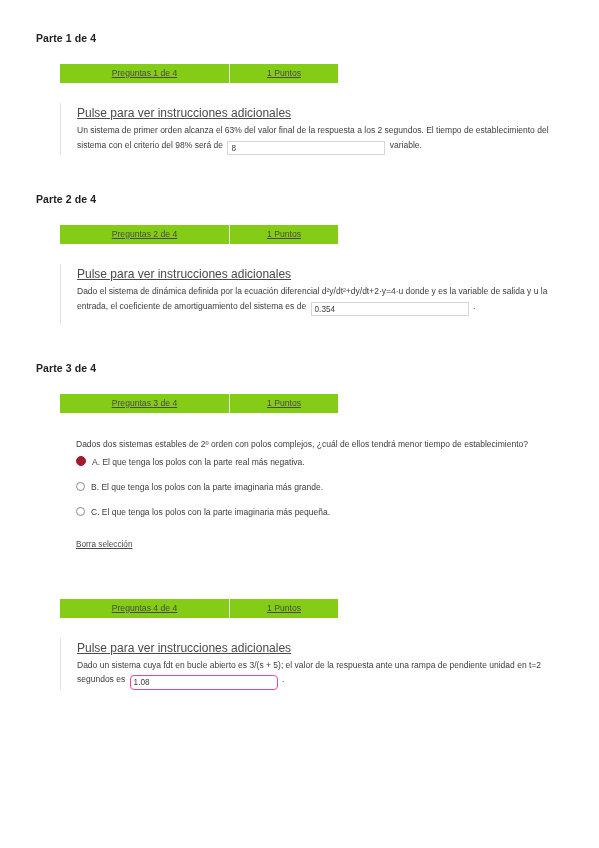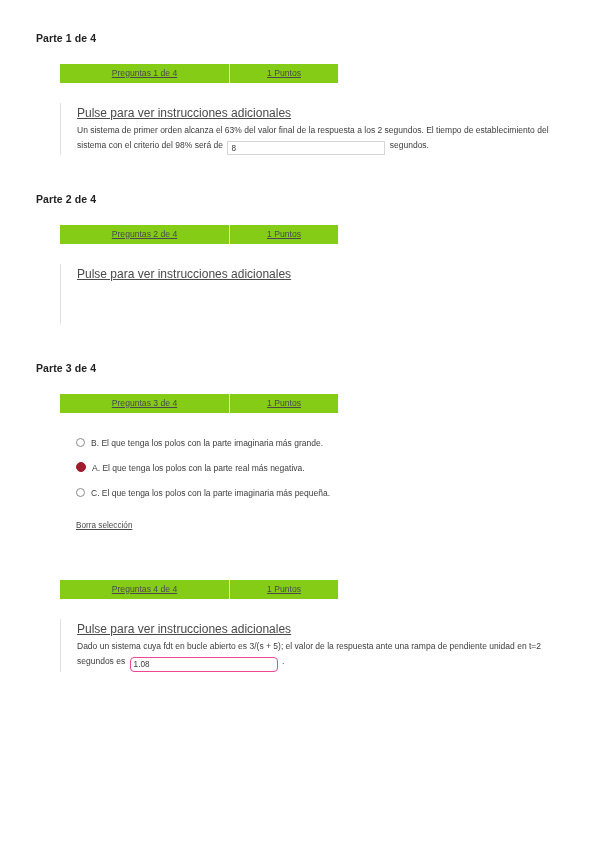--- a/index.html
+++ b/index.html
@@ -142,58 +142,64 @@
     <div class="q-card" style="margin-top:20px;">
       <div class="q-header">
         <div class="cell-questions">Preguntas 1 de 4</div>
         <div class="cell-points">1 Puntos</div>
       </div>
       <div class="q-body">
         <span class="instr-link">Pulse para ver instrucciones adicionales</span>
         <div class="q-text">
           <span>Un sistema de primer orden alcanza el 63% del valor final de la respuesta a los 2 segundos. El tiempo de establecimiento del sistema con el criterio del 98% será de</span>
           <input class="inline-input" type="text" value="8" style="">
-          <span>segundos.</span>
+          <span>variable.</span>
         </div>
       </div>
     </div>
   </div>
 
   <div class="part-block" style="padding-top:38px;">
     <div class="part-title">Parte 2 de 4</div>
     <div class="q-card" style="margin-top:20px;">
       <div class="q-header">
         <div class="cell-questions">Preguntas 2 de 4</div>
         <div class="cell-points">1 Puntos</div>
       </div>
       <div class="q-body" style="min-height:60px;">
         <span class="instr-link">Pulse para ver instrucciones adicionales</span>
+        <div class="q-text">
+          <span>Dado el sistema de dinámica definida por la ecuación diferencial d²y/dt²+dy/dt+2·y=4·u donde y es la variable de salida y u la entrada, el coeficiente de amortiguamiento del sistema es de</span>
+          <input class="inline-input" type="text" value="0.354" style="">
+          <span>.</span>
+        </div>
       </div>
     </div>
   </div>
 
   <div class="part-block" style="padding-top:38px;">
     <div class="part-title">Parte 3 de 4</div>
     <div class="q-card" style="margin-top:20px;">
       <div class="q-header">
         <div class="cell-questions">Preguntas 3 de 4</div>
         <div class="cell-points">1 Puntos</div>
       </div>
       <div class="q-body" style="border-left:none; padding-left:16px; margin-top:24px;">
+        <div class="q-text">Dados dos sistemas estables de 2º orden con polos complejos, ¿cuál de ellos tendrá menor tiempo de establecimiento?</div>
         <div class="mc-list">
-          <div class="mc-option">
-            <span class="radio"></span>
-            <span>B. El que tenga los polos con la parte imaginaria más grande.</span>
-          </div>
           <div class="mc-option first">
             <span class="radio selected"></span>
             <span>A. El que tenga los polos con la parte real más negativa.</span>
           </div>
           <div class="mc-option">
             <span class="radio"></span>
+            <span>B. El que tenga los polos con la parte imaginaria más grande.</span>
+          </div>
+          <div class="mc-option">
+            <span class="radio"></span>
             <span>C. El que tenga los polos con la parte imaginaria más pequeña.</span>
           </div>
         </div>
         <span class="clear-link">Borra selección</span>
       </div>
     </div>
   </div>
 
   <div class="part-block" style="padding-top:28px;">
     <div class="q-card" style="margin-top:20px;">

